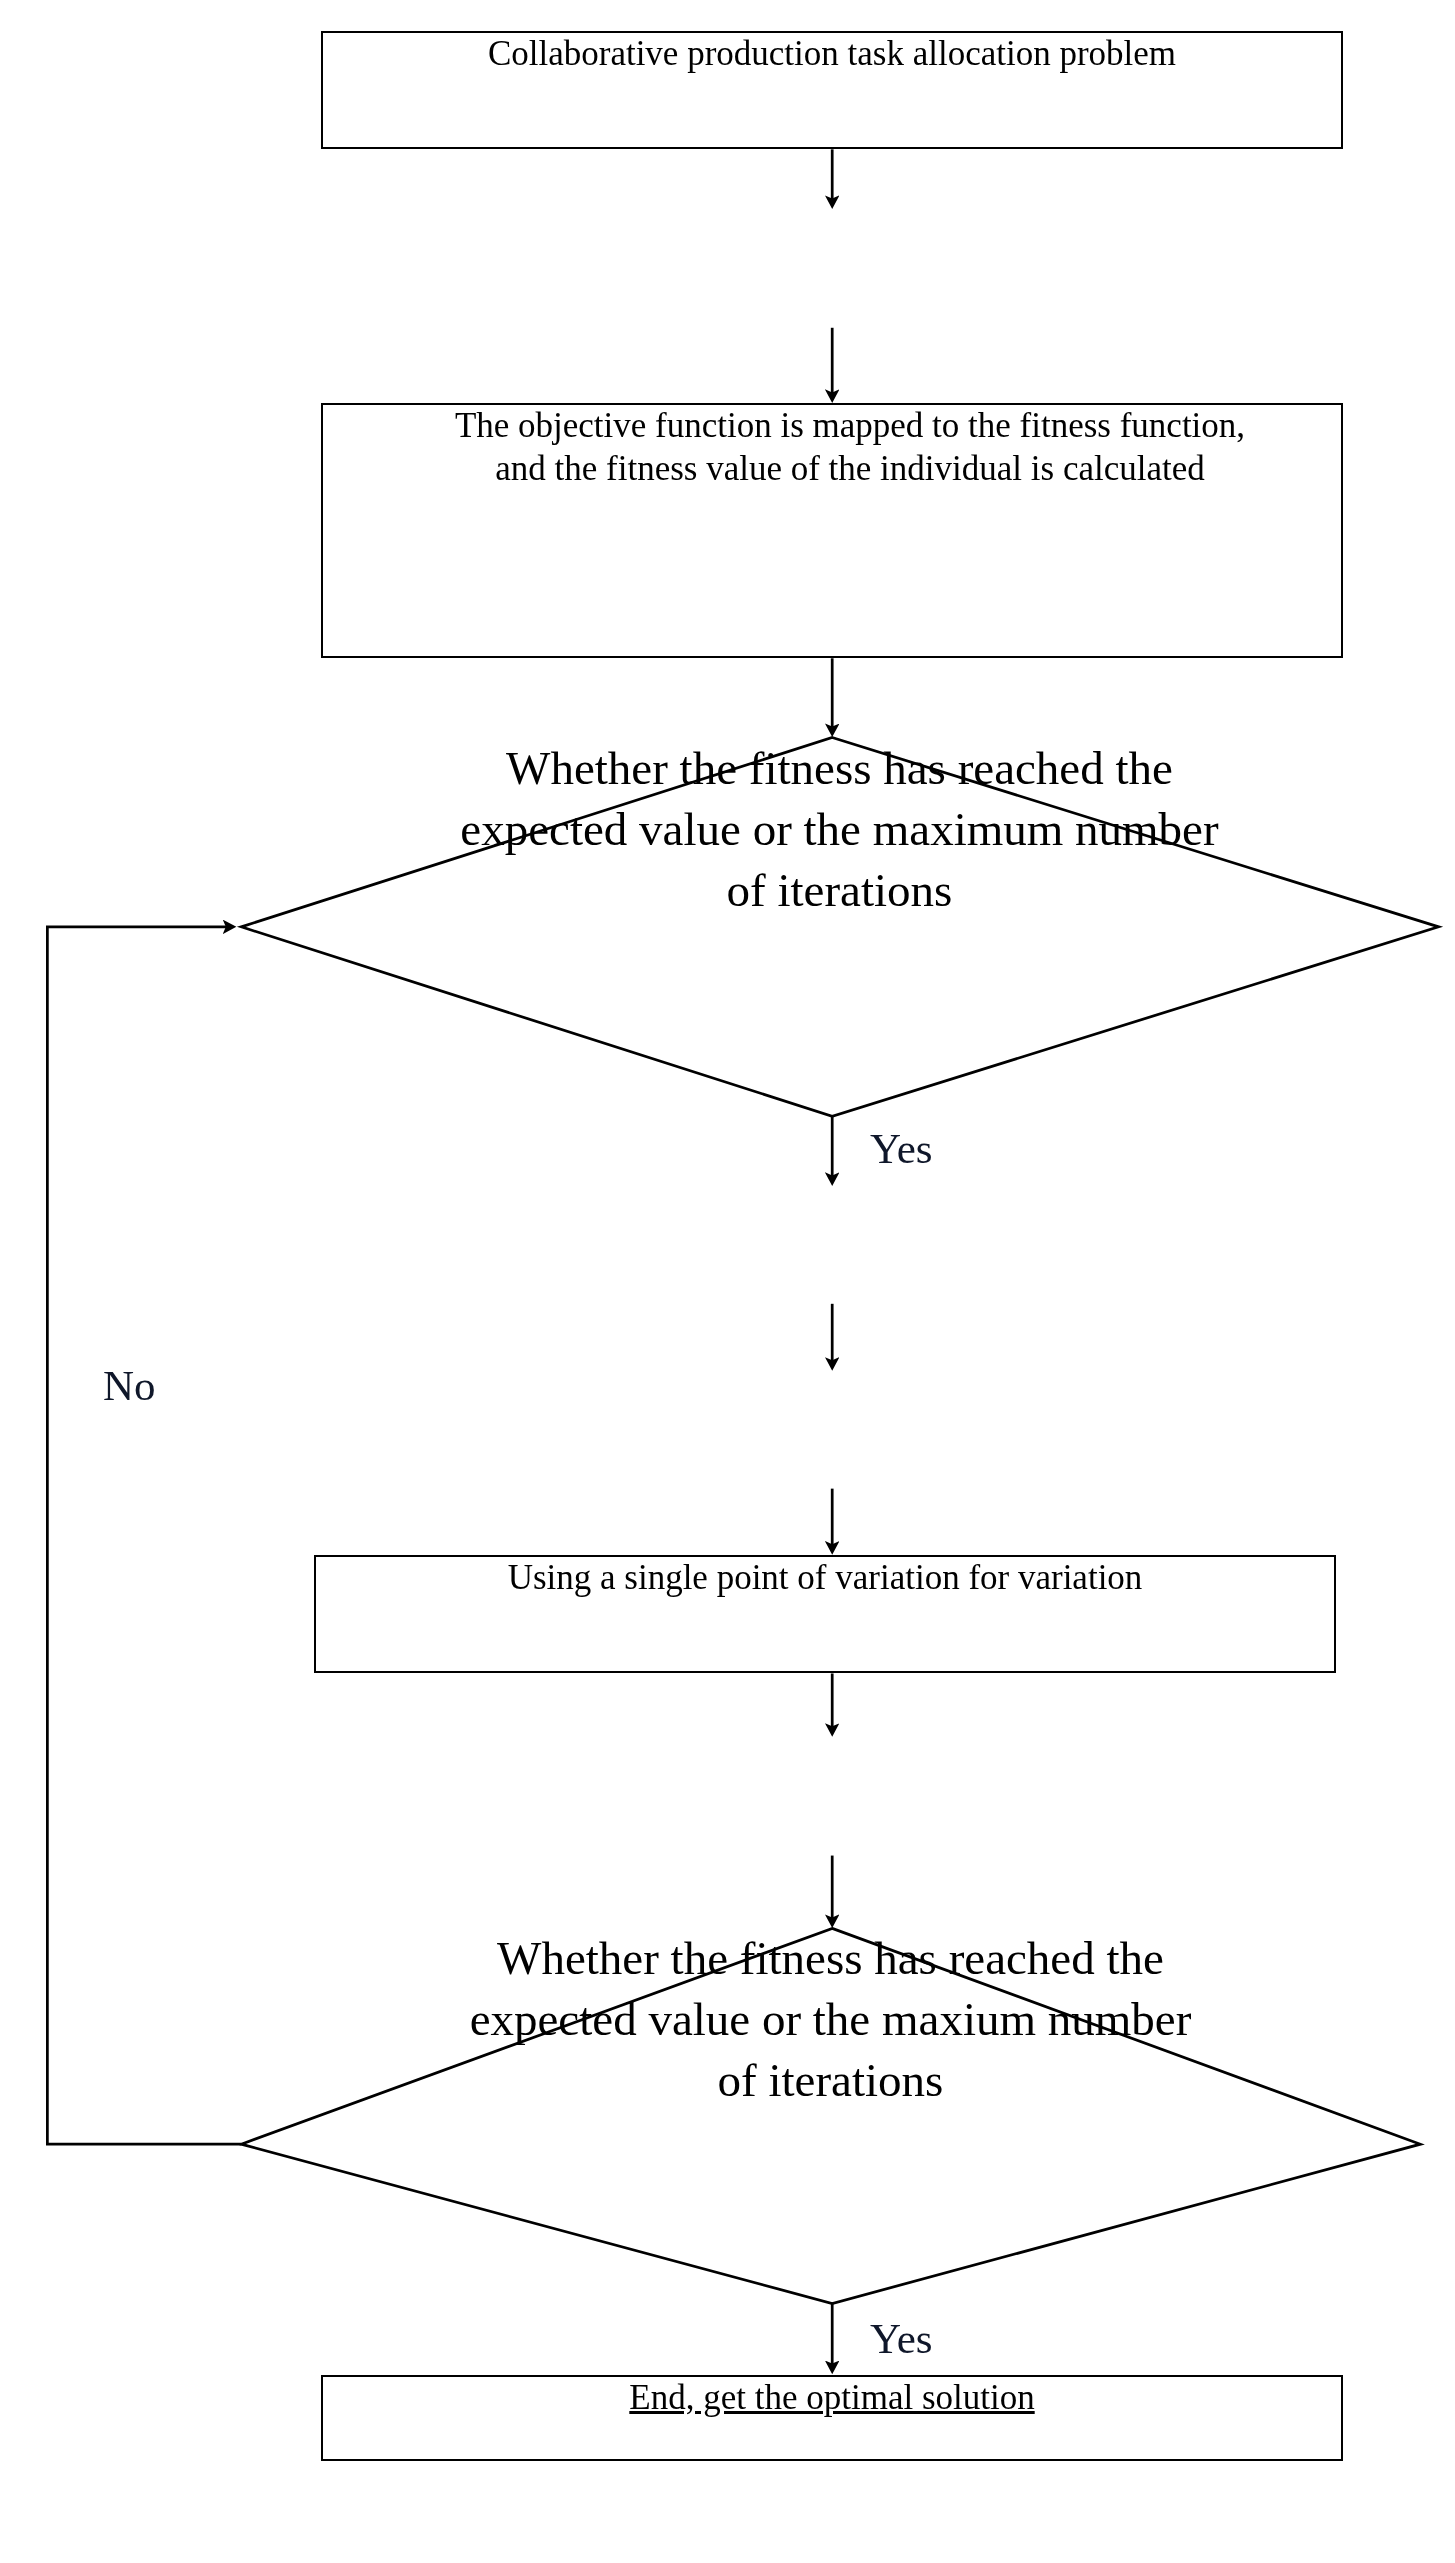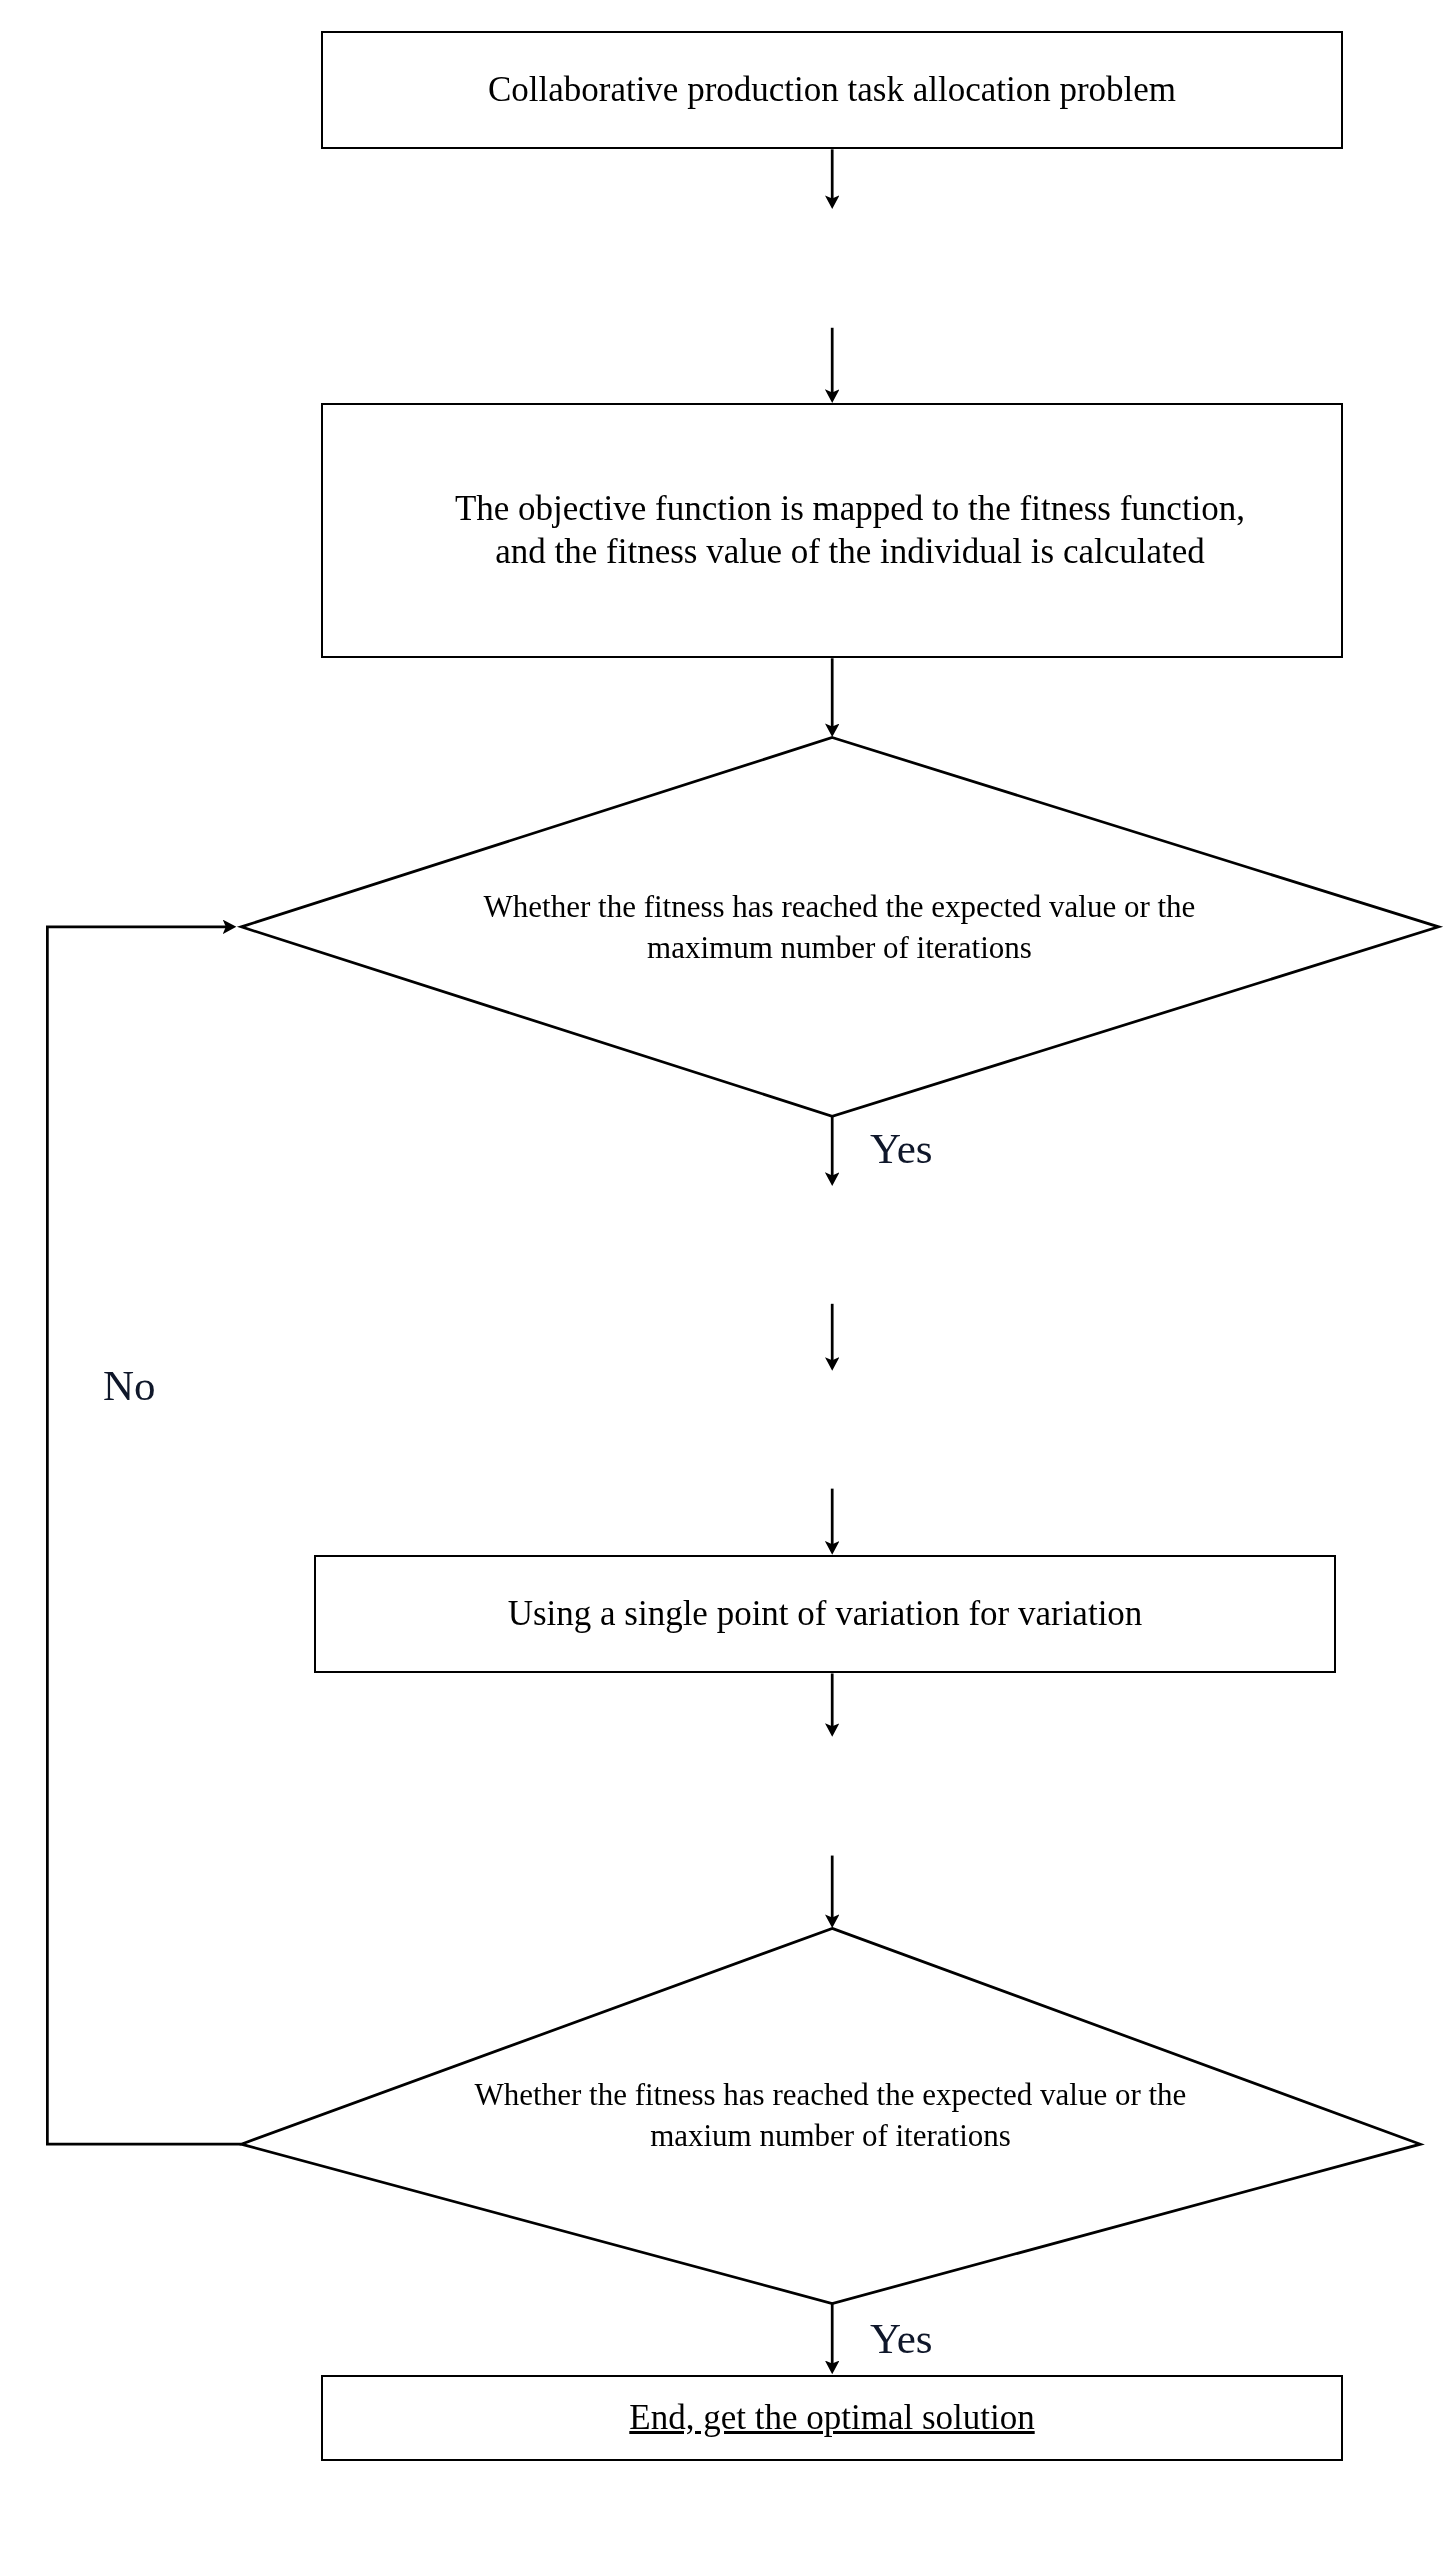--- a/index.html
+++ b/index.html
@@ -23,21 +23,21 @@
     left: 0;
     top: 0;
     width: 1455px;
     height: 2563px;
     pointer-events: none;
   }
   .node {
     position: absolute;
     box-sizing: border-box;
     display: flex;
-    align-items: center;
+    align-items: flex-start;
     justify-content: center;
     text-align: center;
   }
   .proc {
     border: 2.7px solid #000000;
     background: #ffffff;
   }
   .proc .txt {
     display: block;
     width: 86%;
@@ -48,21 +48,21 @@
   .decision {
     background: transparent;
     border: none;
   }
   .decision .txt {
     position: relative;
     z-index: 3;
     display: block;
     width: 64%;
     line-height: 1.30;
-    font-size: 31px;
+    font-size: 47px;
     color: #000000;
   }
   .edge-label {
     position: absolute;
     font-size: 43px;
     color: #0f172a;
     white-space: nowrap;
     line-height: 1;
   }
 </style>

